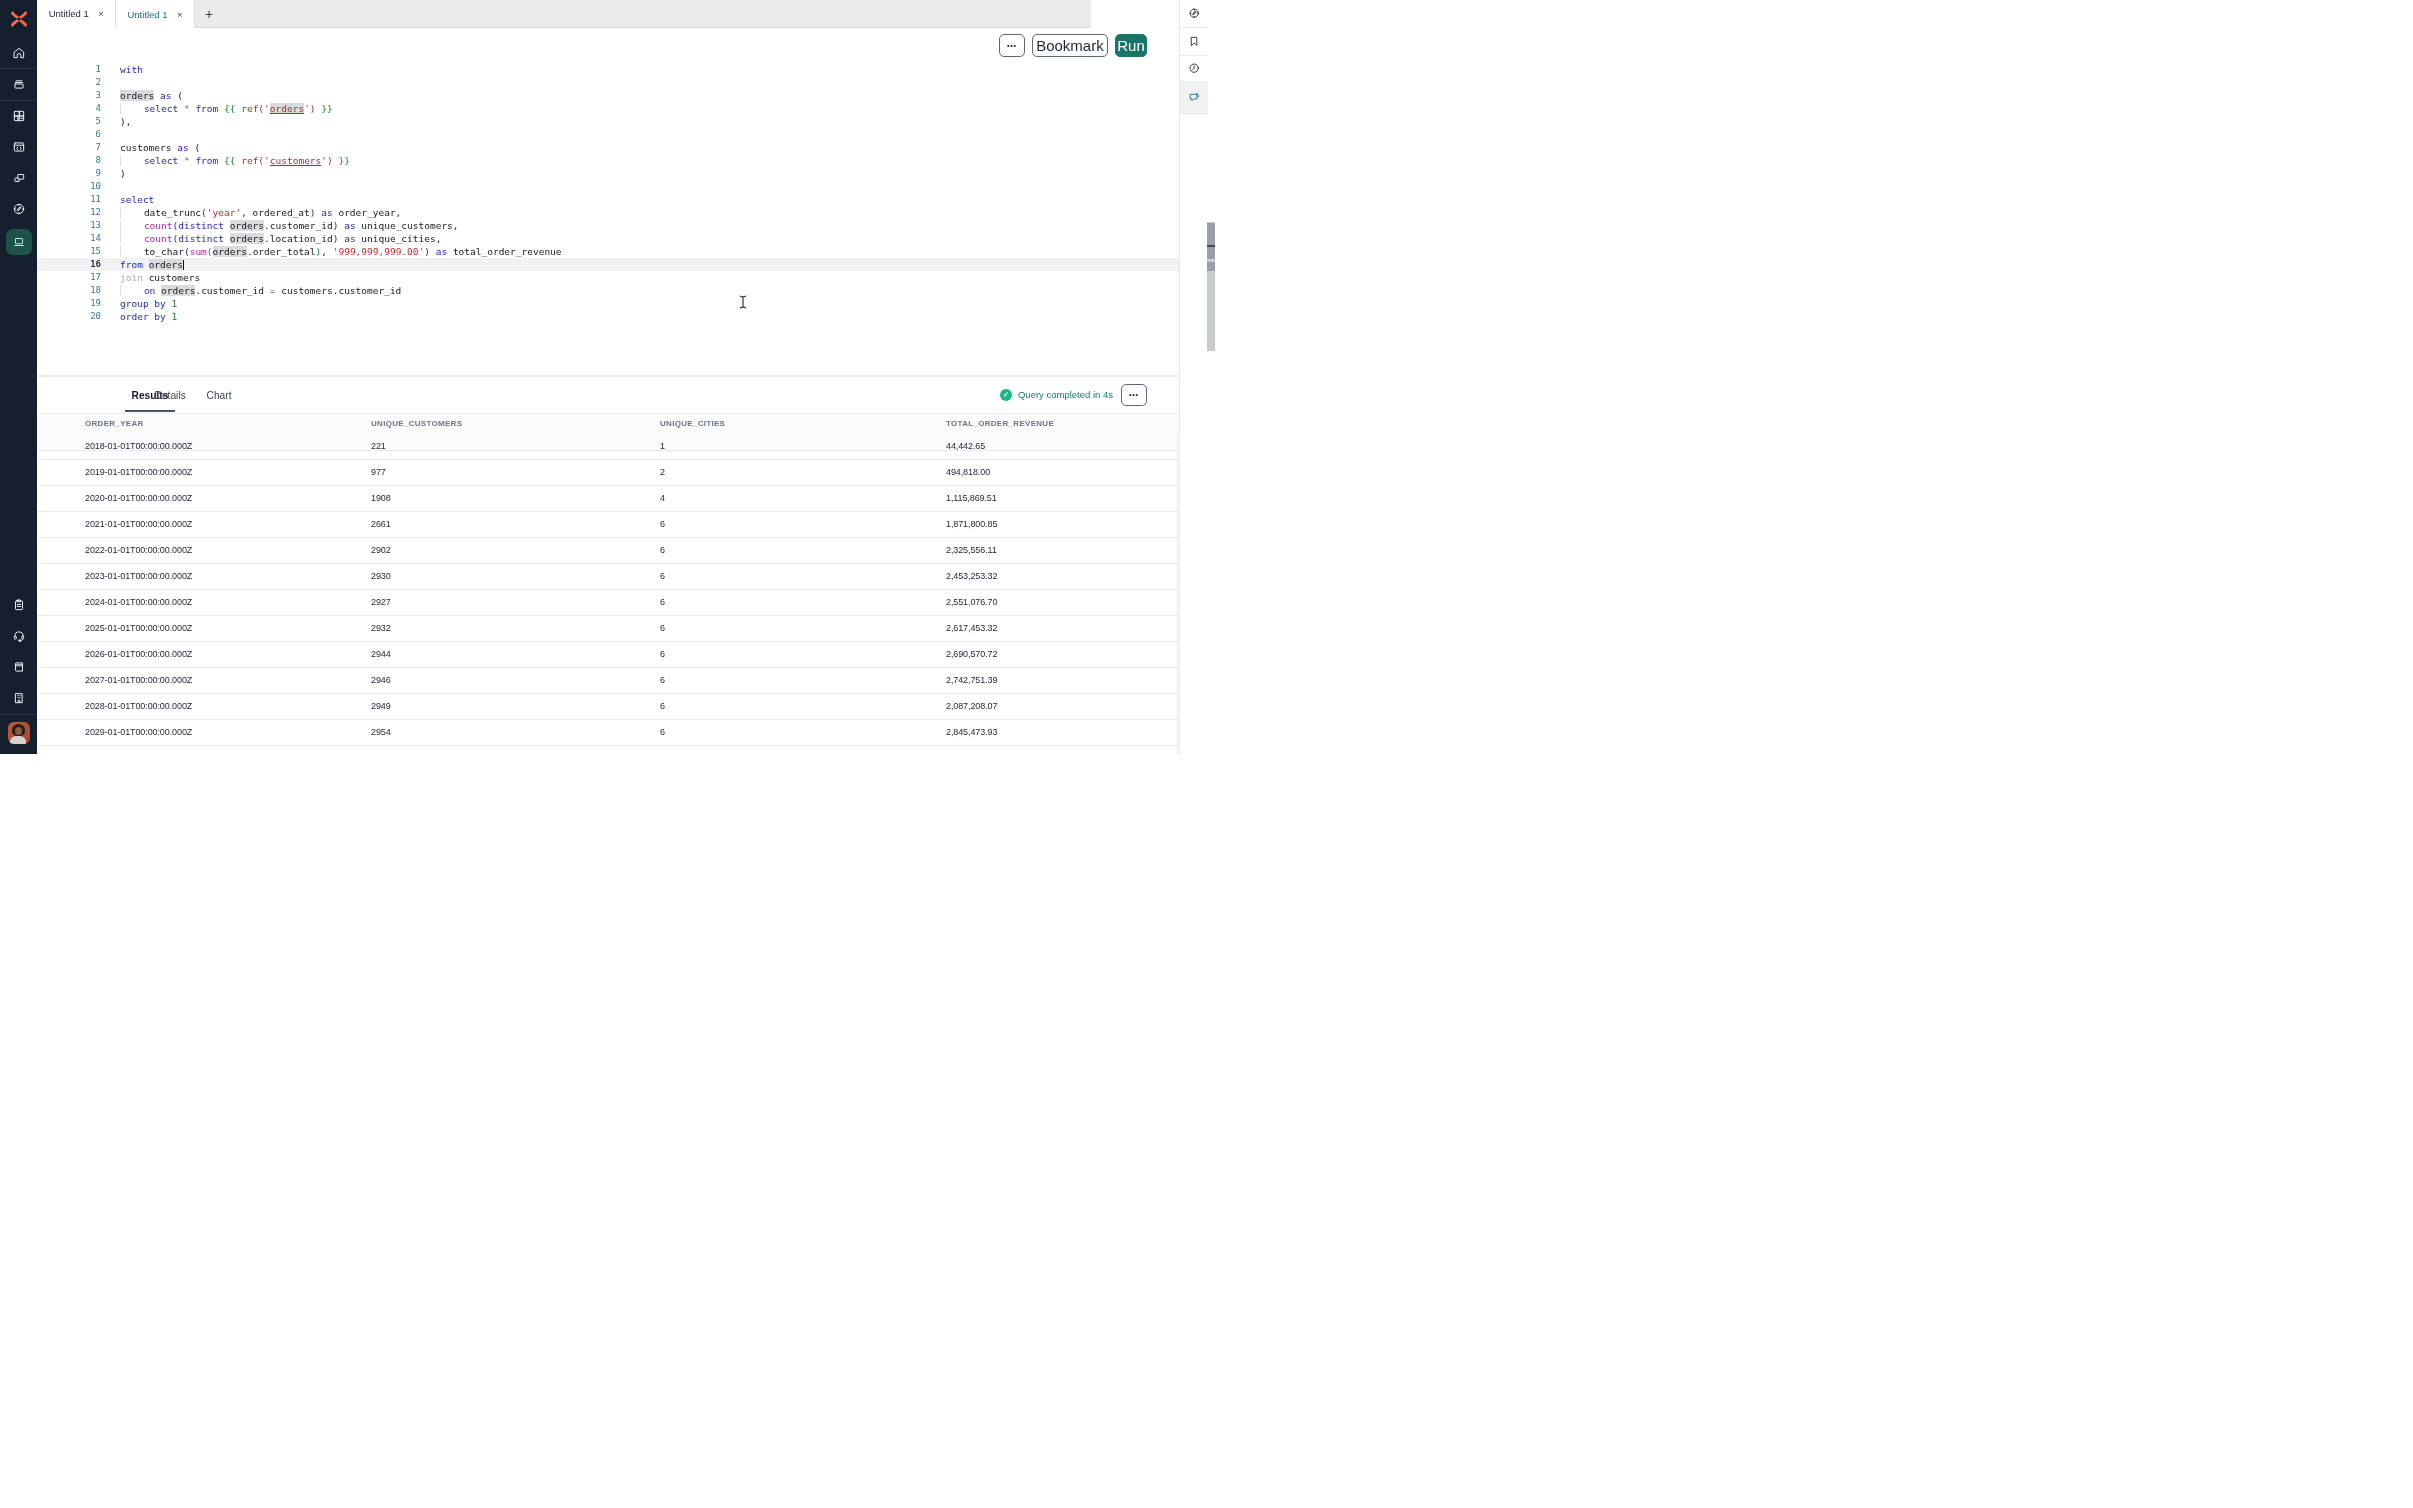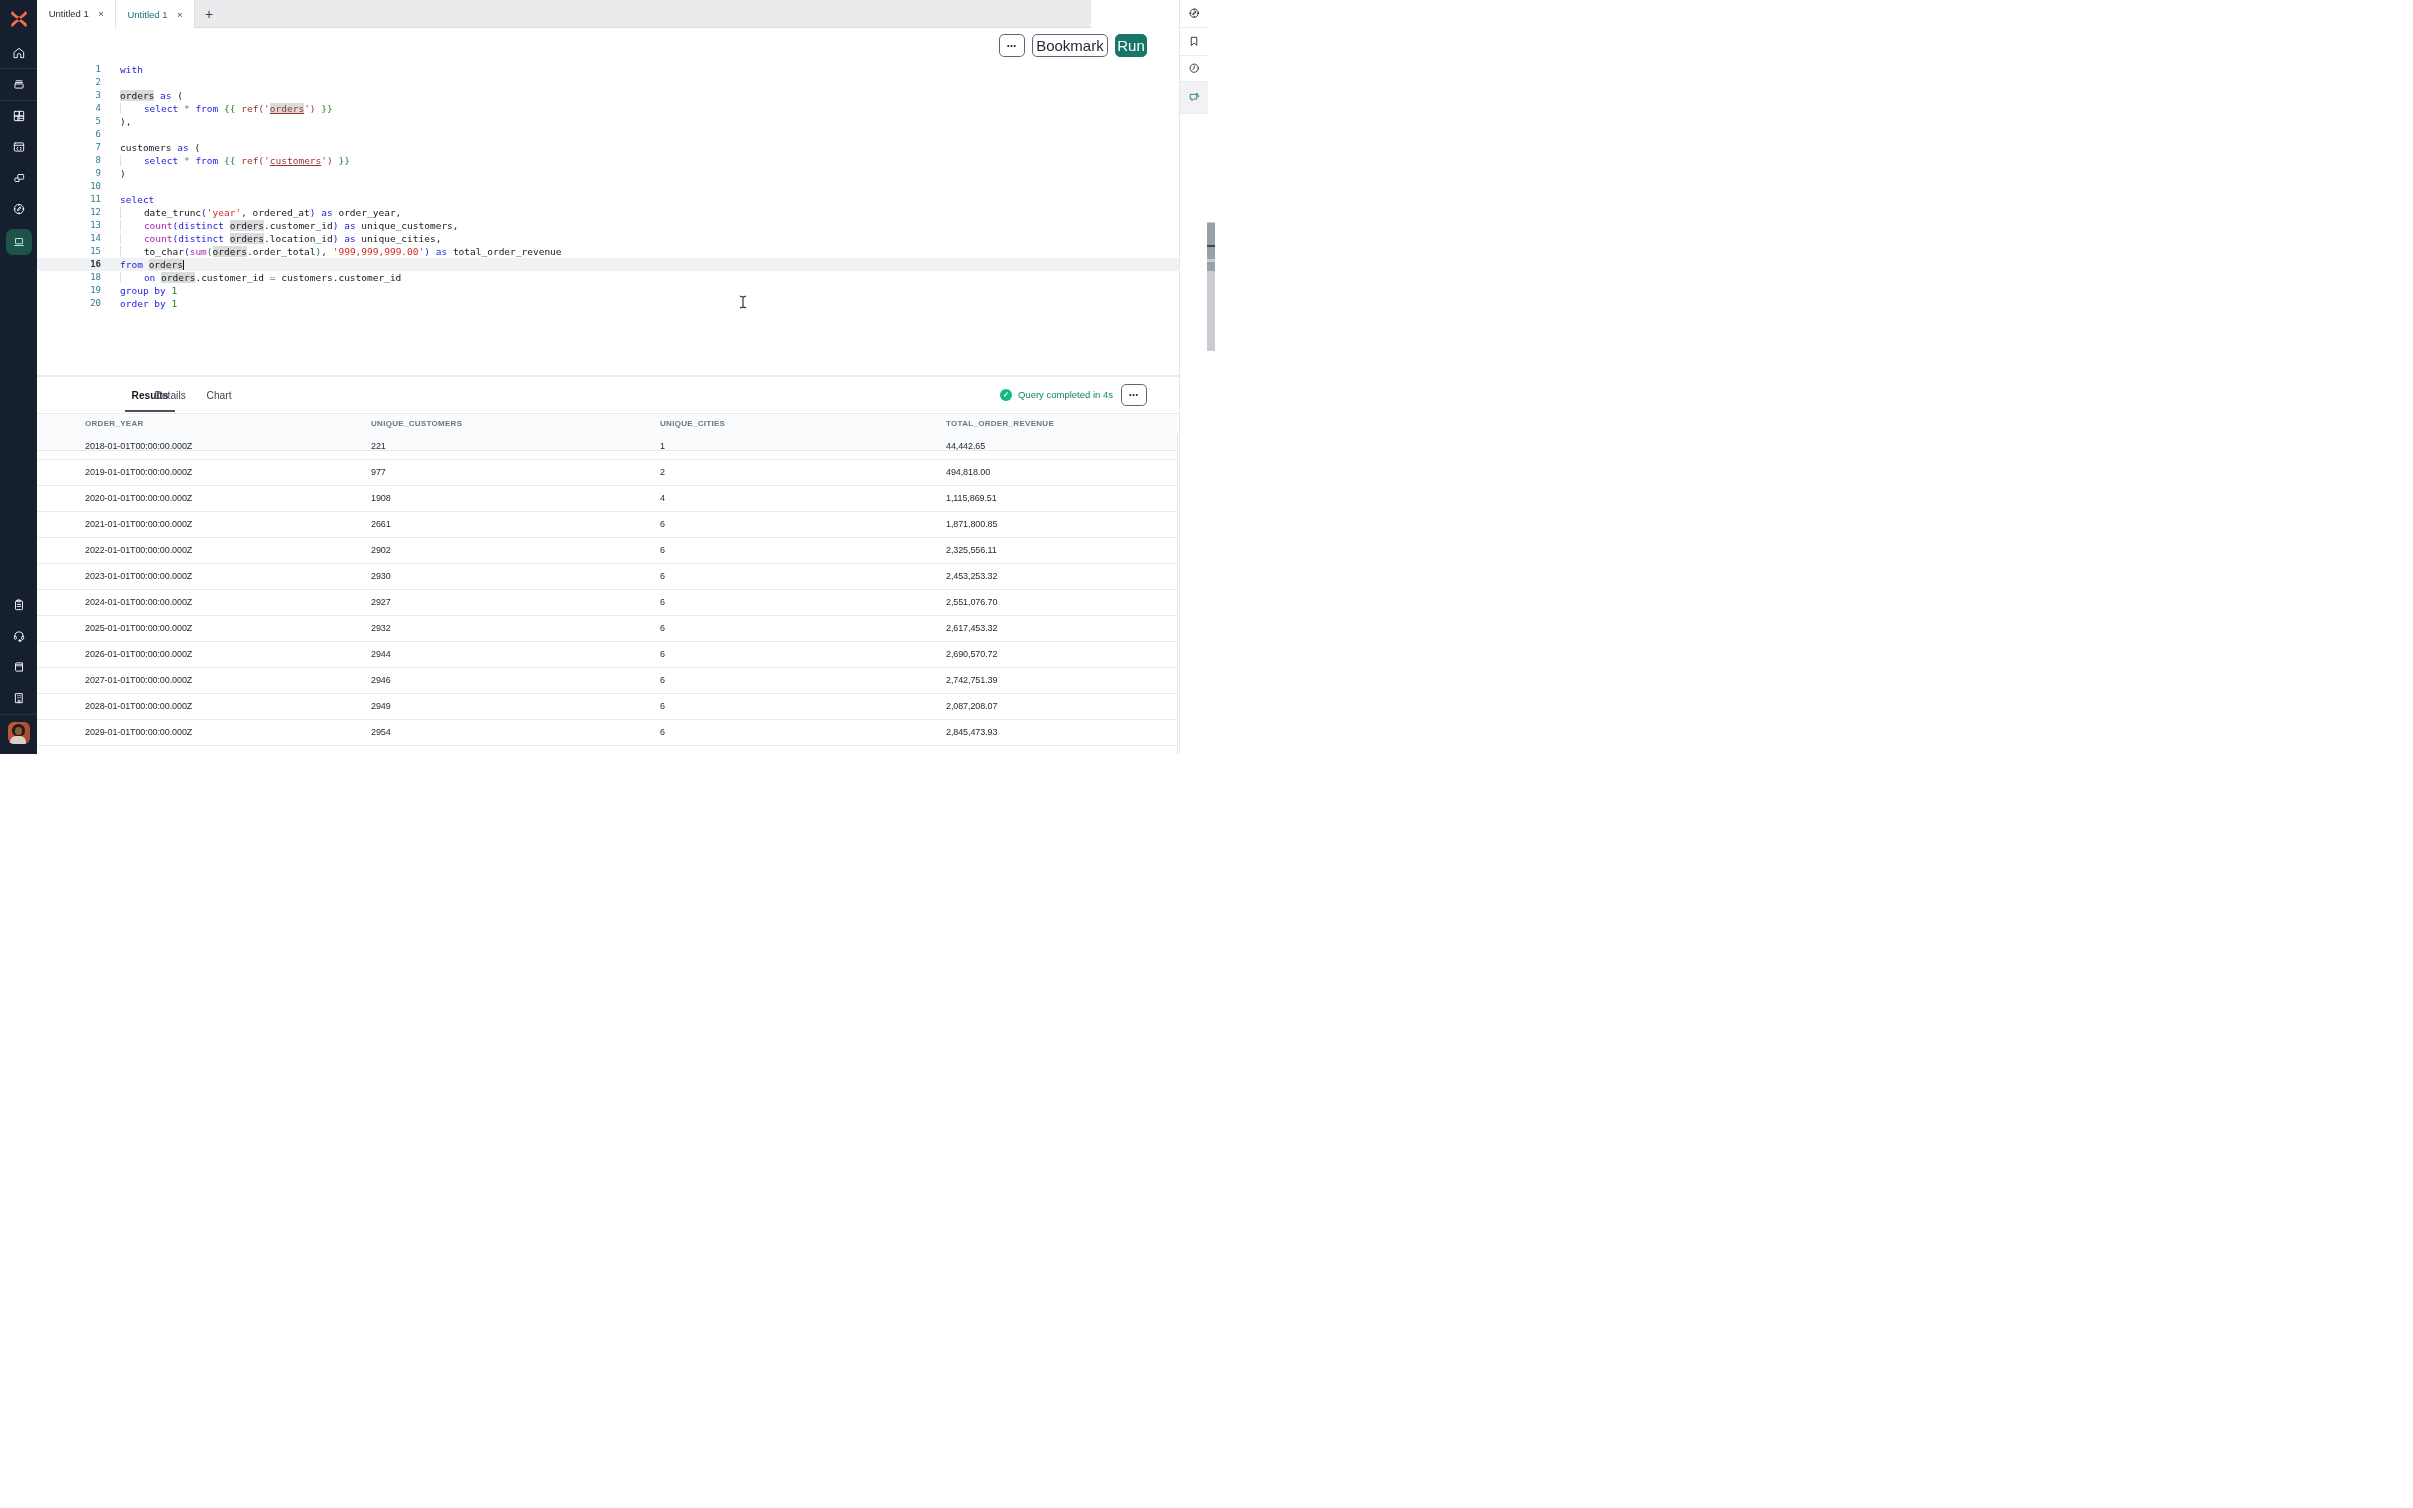--- a/index.html
+++ b/index.html
@@ -243,20 +243,21 @@
       <div class="cl"><span class="ln">7</span><span class="id">customers</span><span class="pt"> </span><span class="kw">as</span><span class="pt"> (</span></div>
       <div class="cl"><span class="ln">8</span><span class="ind">    </span><span class="kw">select</span><span class="op"> * </span><span class="kw">from</span><span class="pt"> </span><span class="jj">{{</span><span class="pt"> </span><span class="rf">ref('</span><span class="rfu">customers</span><span class="rf">')</span><span class="pt"> </span><span class="jj">}}</span></div>
       <div class="cl"><span class="ln">9</span><span class="pt">)</span></div>
       <div class="cl"><span class="ln">10</span></div>
       <div class="cl"><span class="ln">11</span><span class="kw">select</span></div>
       <div class="cl"><span class="ln">12</span><span class="ind">    </span><span class="id">date_trunc</span><span class="pb">(</span><span class="st">'year'</span><span class="pt">, ordered_at</span><span class="pb">)</span><span class="kw"> as </span><span class="id">order_year,</span></div>
       <div class="cl"><span class="ln">13</span><span class="ind">    </span><span class="fn">count</span><span class="pb">(</span><span class="kw">distinct</span><span class="pt"> </span><span class="idh">orders</span><span class="pt">.customer_id</span><span class="pb">)</span><span class="kw"> as </span><span class="id">unique_customers,</span></div>
       <div class="cl"><span class="ln">14</span><span class="ind">    </span><span class="fn">count</span><span class="pb">(</span><span class="kw">distinct</span><span class="pt"> </span><span class="idh">orders</span><span class="pt">.location_id</span><span class="pb">)</span><span class="kw"> as </span><span class="id">unique_cities,</span></div>
       <div class="cl"><span class="ln">15</span><span class="ind">    </span><span class="id">to_char</span><span class="pb">(</span><span class="fn">sum</span><span class="pg">(</span><span class="idh">orders</span><span class="pt">.order_total</span><span class="pg">)</span><span class="pt">, </span><span class="st">'999,999,999.00'</span><span class="pb">)</span><span class="kw"> as </span><span class="id">total_order_revenue</span></div>
       <div class="cl cur"><span class="ln">16</span><span class="kw">from</span><span class="pt"> </span><span class="idh">orders</span><span class="caret"></span></div>
+      <div class="cl"><span class="ln">17</span><span class="kwg">join</span><span class="pt"> </span><span class="id">customers</span></div>
       <div class="cl"><span class="ln">18</span><span class="ind">    </span><span class="kw">on</span><span class="pt"> </span><span class="idh">orders</span><span class="pt">.customer_id </span><span class="op">=</span><span class="pt"> </span><span class="id">customers.customer_id</span></div>
       <div class="cl"><span class="ln">19</span><span class="kw">group by</span><span class="pt"> </span><span class="nm">1</span></div>
       <div class="cl"><span class="ln">20</span><span class="kw">order by</span><span class="pt"> </span><span class="nm">1</span></div>
     </div>
   <div id="ed-scroll">
     <div class="th1"></div>
     <div class="mark"></div>
     <div class="th2"></div>
   </div>
 </div>

